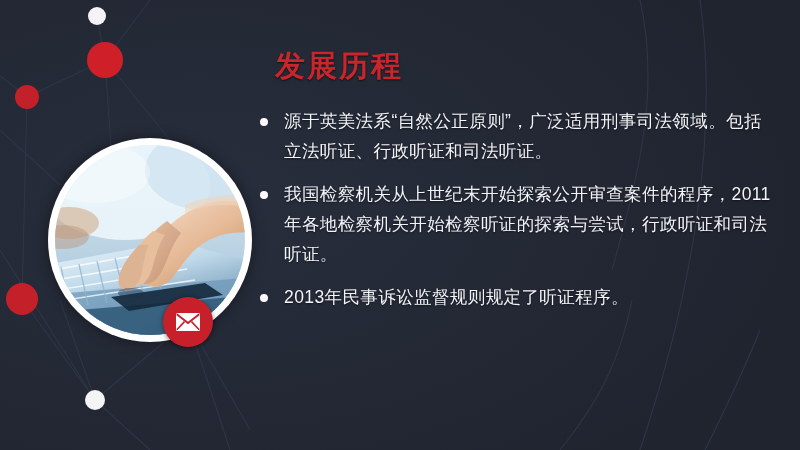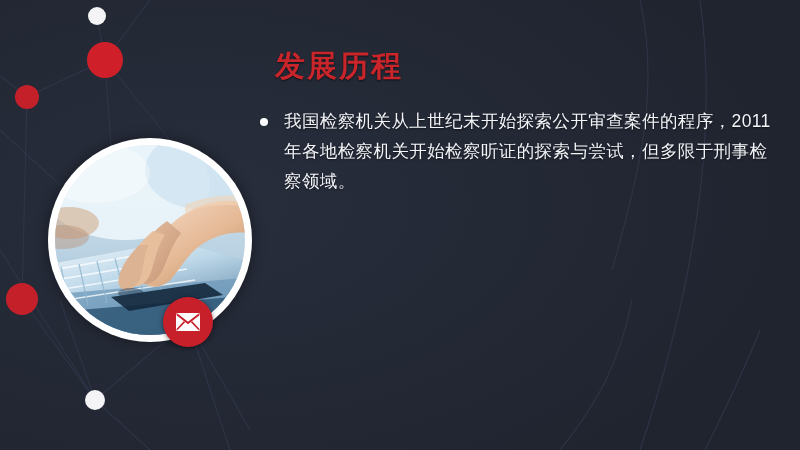--- a/index.html
+++ b/index.html
@@ -220,17 +220,25 @@
       <path d="M1.8 17.8 L9.5 9.6" fill="none" stroke="#c8202a" stroke-width="1.6"></path>
       <path d="M24.2 17.8 L16.5 9.6" fill="none" stroke="#c8202a" stroke-width="1.6"></path>
     </svg>
   </div>
 
   <div id="title">发展历程</div>
 
   <div id="bullets">
     <div class="bullet-row">
       <span class="bullet-dot"></span>
-      <span class="bullet-text">我国检察机关从上世纪末开始探索公开审查案件的程序，2011年各地检察机关开始检察听证的探索与尝试，但多限于刑事检察领域。</span>
+      <span class="bullet-text">源于英美法系“自然公正原则”，广泛适用刑事司法领域。包括立法听证、行政听证和司法听证。</span>
+    </div>
+    <div class="bullet-row">
+      <span class="bullet-dot"></span>
+      <span class="bullet-text">我国检察机关从上世纪末开始探索公开审查案件的程序，2011年各地检察机关开始检察听证的探索与尝试，行政听证和司法听证。</span>
+    </div>
+    <div class="bullet-row">
+      <span class="bullet-dot"></span>
+      <span class="bullet-text">2013年民事诉讼监督规则规定了听证程序。</span>
     </div>
   </div>
 
 </div>
 
 </body></html>

